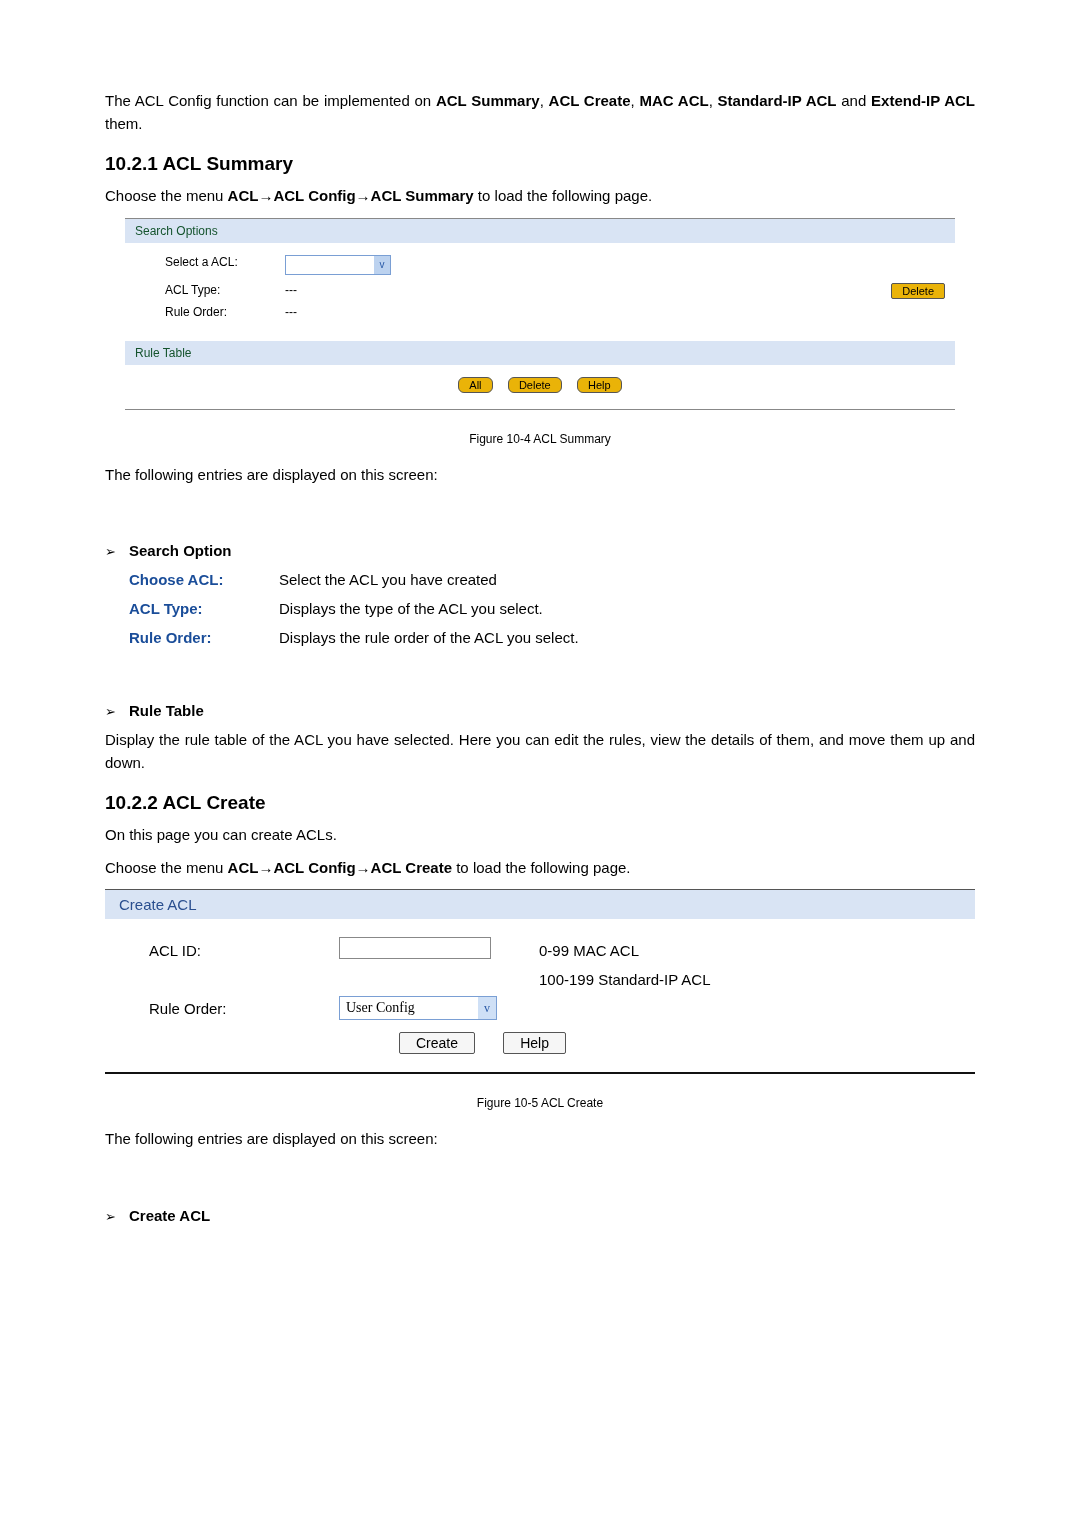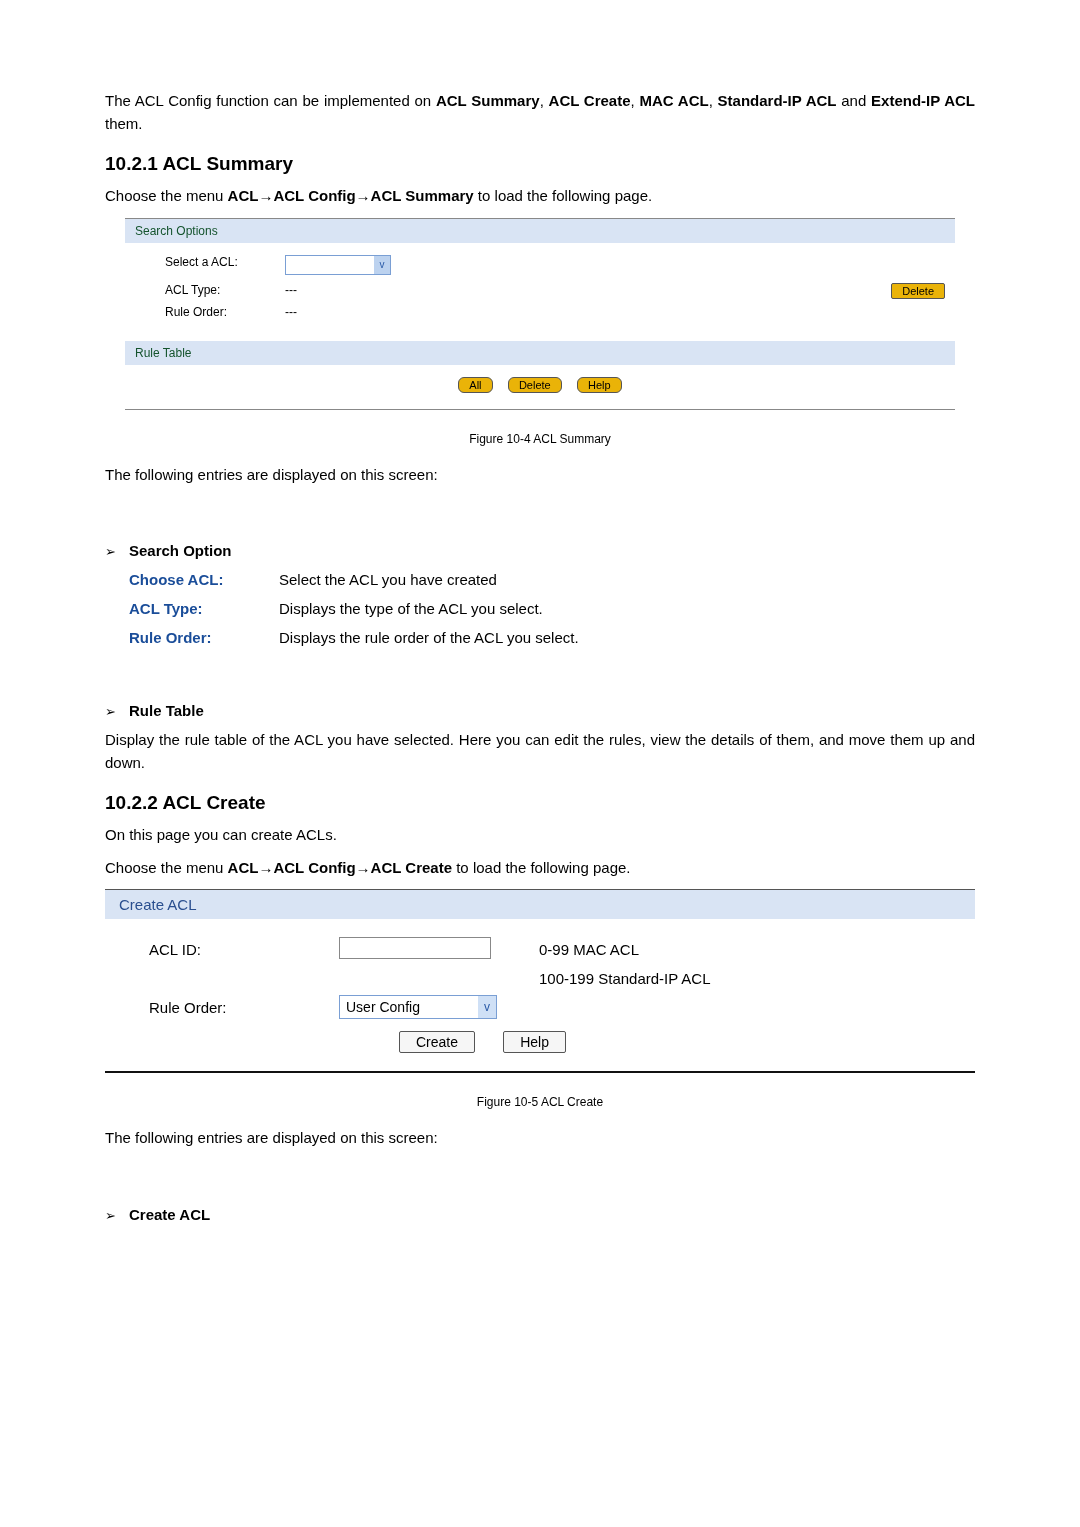--- a/index.html
+++ b/index.html
@@ -110,21 +110,21 @@
   }
   .shot2 .hdr {
     background: #d9e4f4;
     color: #2a4f8f;
     padding: 6px 14px;
     font-size: 15px;
   }
   .shot2 .body { padding: 10px 14px 16px 14px; }
   .shot2 .frow { display: flex; align-items: center; margin: 8px 0; }
   .shot2 .flabel { width: 190px; padding-left: 30px; }
-  .shot2 .fval { width: 200px; }
+  .shot2 .fval { width: 200px; font-family: Liberation Serif, serif; }
   .shot2 .hint { }
   .input {
     display: inline-block;
     width: 150px; height: 20px;
     border: 1px solid #888;
     background: #fff;
   }
   .select2 {
     display: inline-flex;
     align-items: center;

